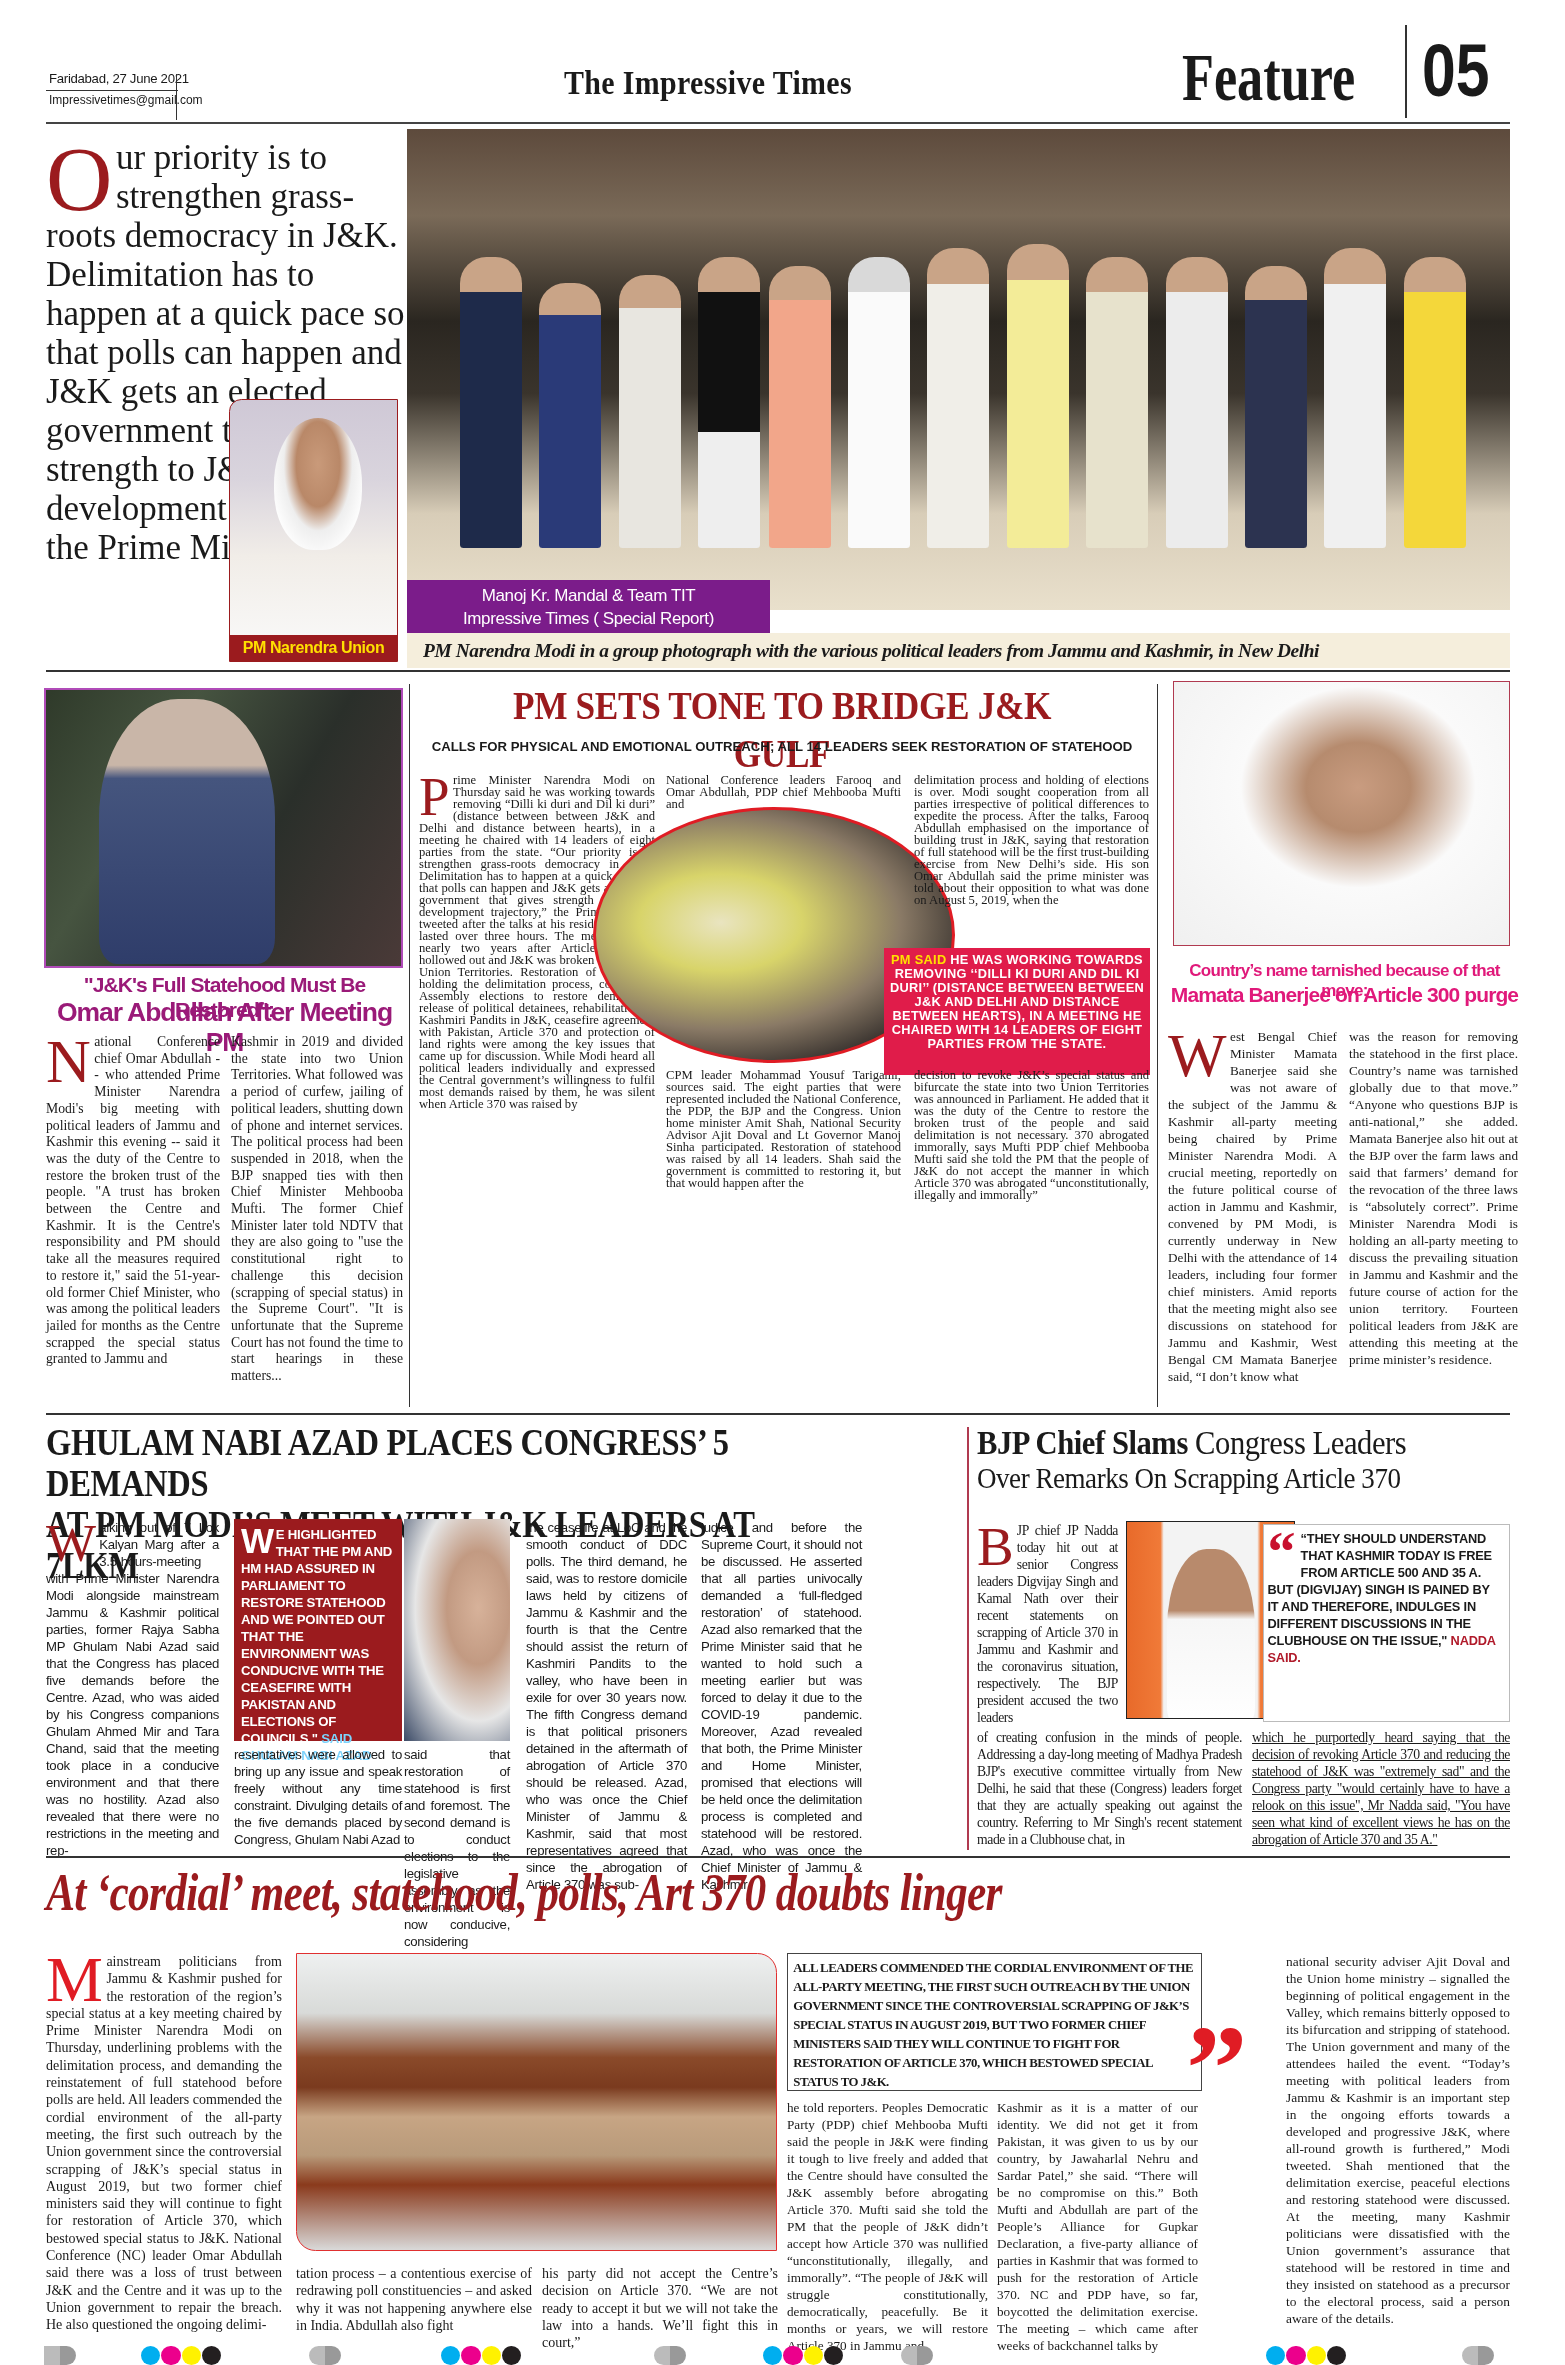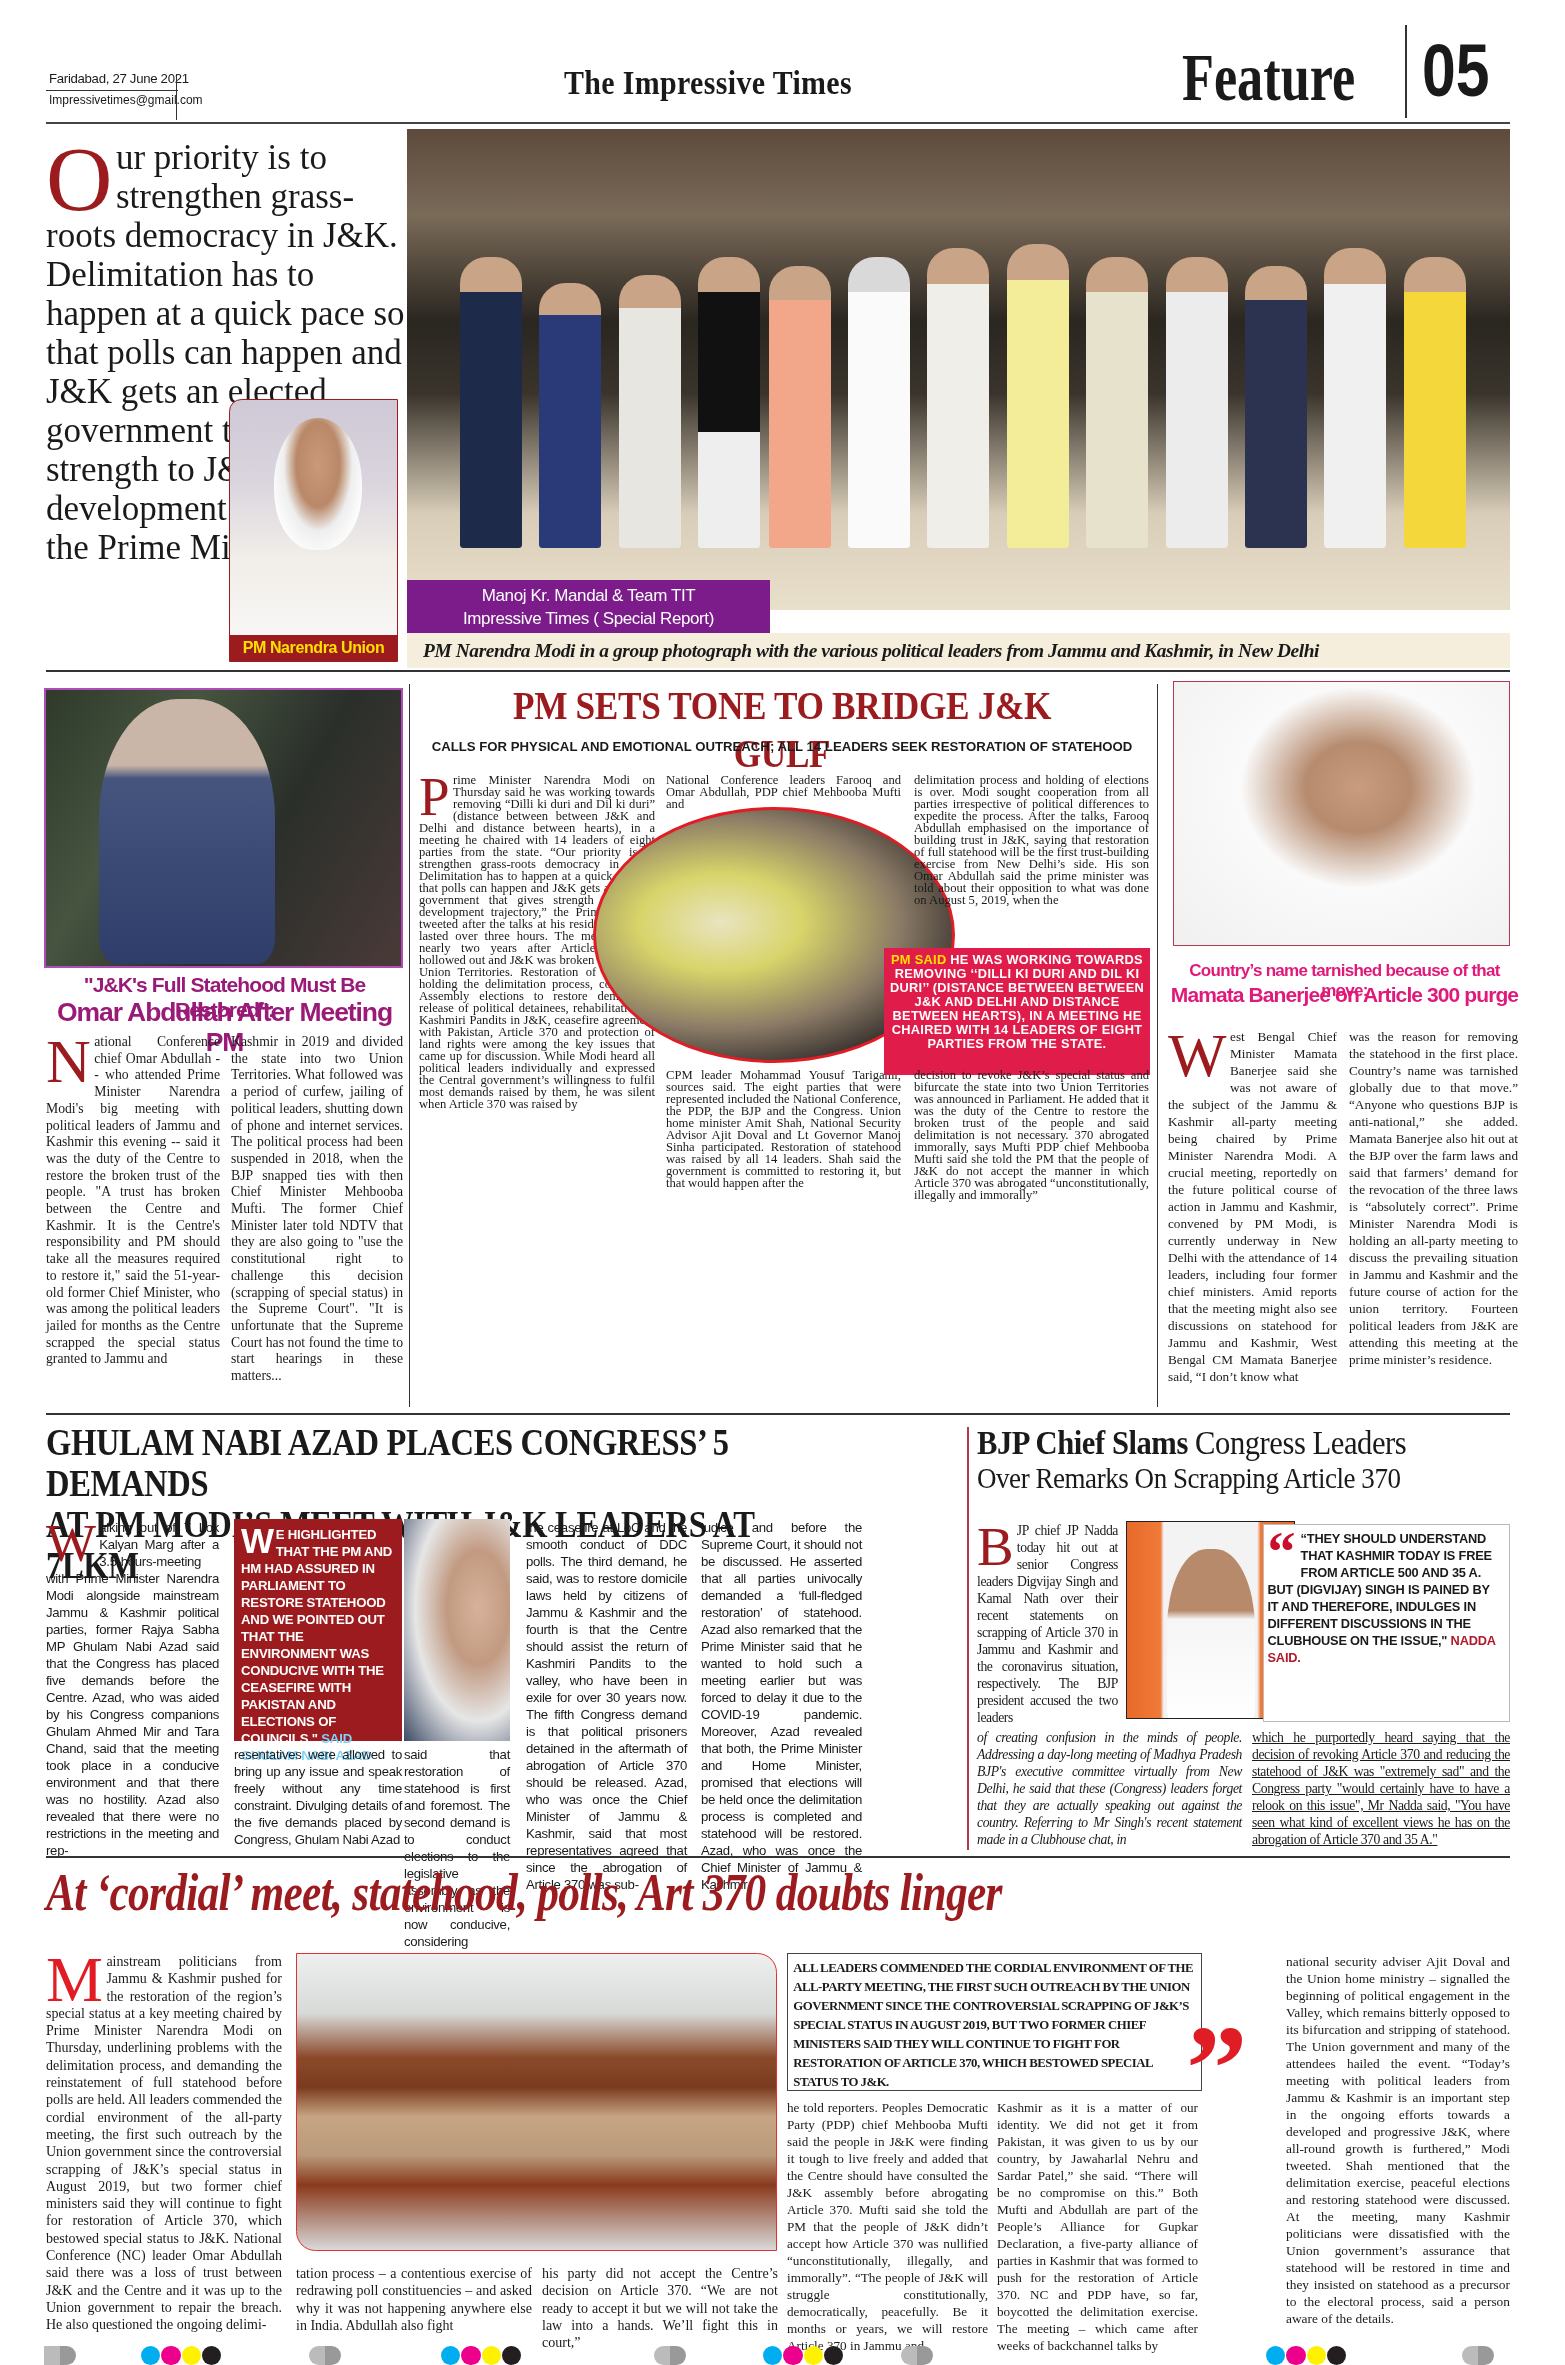--- a/index.html
+++ b/index.html
@@ -202,21 +202,21 @@
   <span class="dc-small" style="font-size:55px;line-height:46px;">B</span><span>JP chief JP Nadda today hit out at senior Congress leaders Digvijay Singh and Kamal Nath over their recent statements on scrapping of Article 370 in Jammu and Kashmir and the coronavirus situation, respectively. The BJP president accused the two leaders</span>
 </div>
 <div class="abs nadda-photo">
   <div class="nadda-fig"></div>
 </div>
 <div class="abs nadda-quote">
   <span class="qm">“</span>
   <span>“THEY SHOULD UNDERSTAND THAT KASHMIR TODAY IS FREE FROM ARTICLE 500 AND 35 A. BUT (DIGVIJAY) SINGH IS PAINED BY IT AND THEREFORE, INDULGES IN DIFFERENT DISCUSSIONS IN THE CLUBHOUSE ON THE ISSUE,"</span>
   <span class="red">NADDA SAID.</span>
 </div>
-<div class="abs bjp-body" style="left:977px;top:1729px;width:265px;font-style:italic;">of creating confusion in the minds of people. Addressing a day-long meeting of Madhya Pradesh BJP's executive committee virtually from New Delhi, he said that these (Congress) leaders forget that they are actually speaking out against the country. Referring to Mr Singh's recent statement made in a Clubhouse chat, in</div>
+<div class="abs bjp-body" style="left:977px;top:1729px;width:265px;">of creating confusion in the minds of people. Addressing a day-long meeting of Madhya Pradesh BJP's executive committee virtually from New Delhi, he said that these (Congress) leaders forget that they are actually speaking out against the country. Referring to Mr Singh's recent statement made in a Clubhouse chat, in</div>
 <div class="abs bjp-body" style="left:1252px;top:1729px;width:258px;text-decoration:underline;">which he purportedly heard saying that the decision of revoking Article 370 and reducing the statehood of J&amp;K was "extremely sad" and the Congress party "would certainly have to have a relook on this issue", Mr Nadda said, "You have seen what kind of excellent views he has on the abrogation of Article 370 and 35 A."</div>
 
 <div class="abs rule-4"></div>
 
 <div class="abs bottom-head">At ‘cordial’ meet, statehood, polls, Art 370 doubts linger</div>
 <div class="abs col-body" style="left:46px;top:1953px;width:236px;font-size:14px;line-height:17.3px;">
   <span class="dc-small" style="font-size:64px;line-height:49px;color:#e01c24;">M</span><span>ainstream politicians from Jammu &amp; Kashmir pushed for the restoration of the region’s special status at a key meeting chaired by Prime Minister Narendra Modi on Thursday, underlining problems with the delimitation process, and demanding the reinstatement of full statehood before polls are held. All leaders commended the cordial environment of the all-party meeting, the first such outreach by the Union government since the controversial scrapping of J&amp;K’s special status in August 2019, but two former chief ministers said they will continue to fight for restoration of Article 370, which bestowed special status to J&amp;K. National Conference (NC) leader Omar Abdullah said there was a loss of trust between J&amp;K and the Centre and it was up to the Union government to repair the breach. He also questioned the ongoing delimi-</span>
 </div>
 <div class="abs meeting-photo"></div>
 <div class="abs col-body" style="left:296px;top:2265px;width:236px;font-size:14px;line-height:17.3px;">tation process – a contentious exercise of redrawing poll constituencies – and asked why it was not happening anywhere else in India. Abdullah also fight</div>

